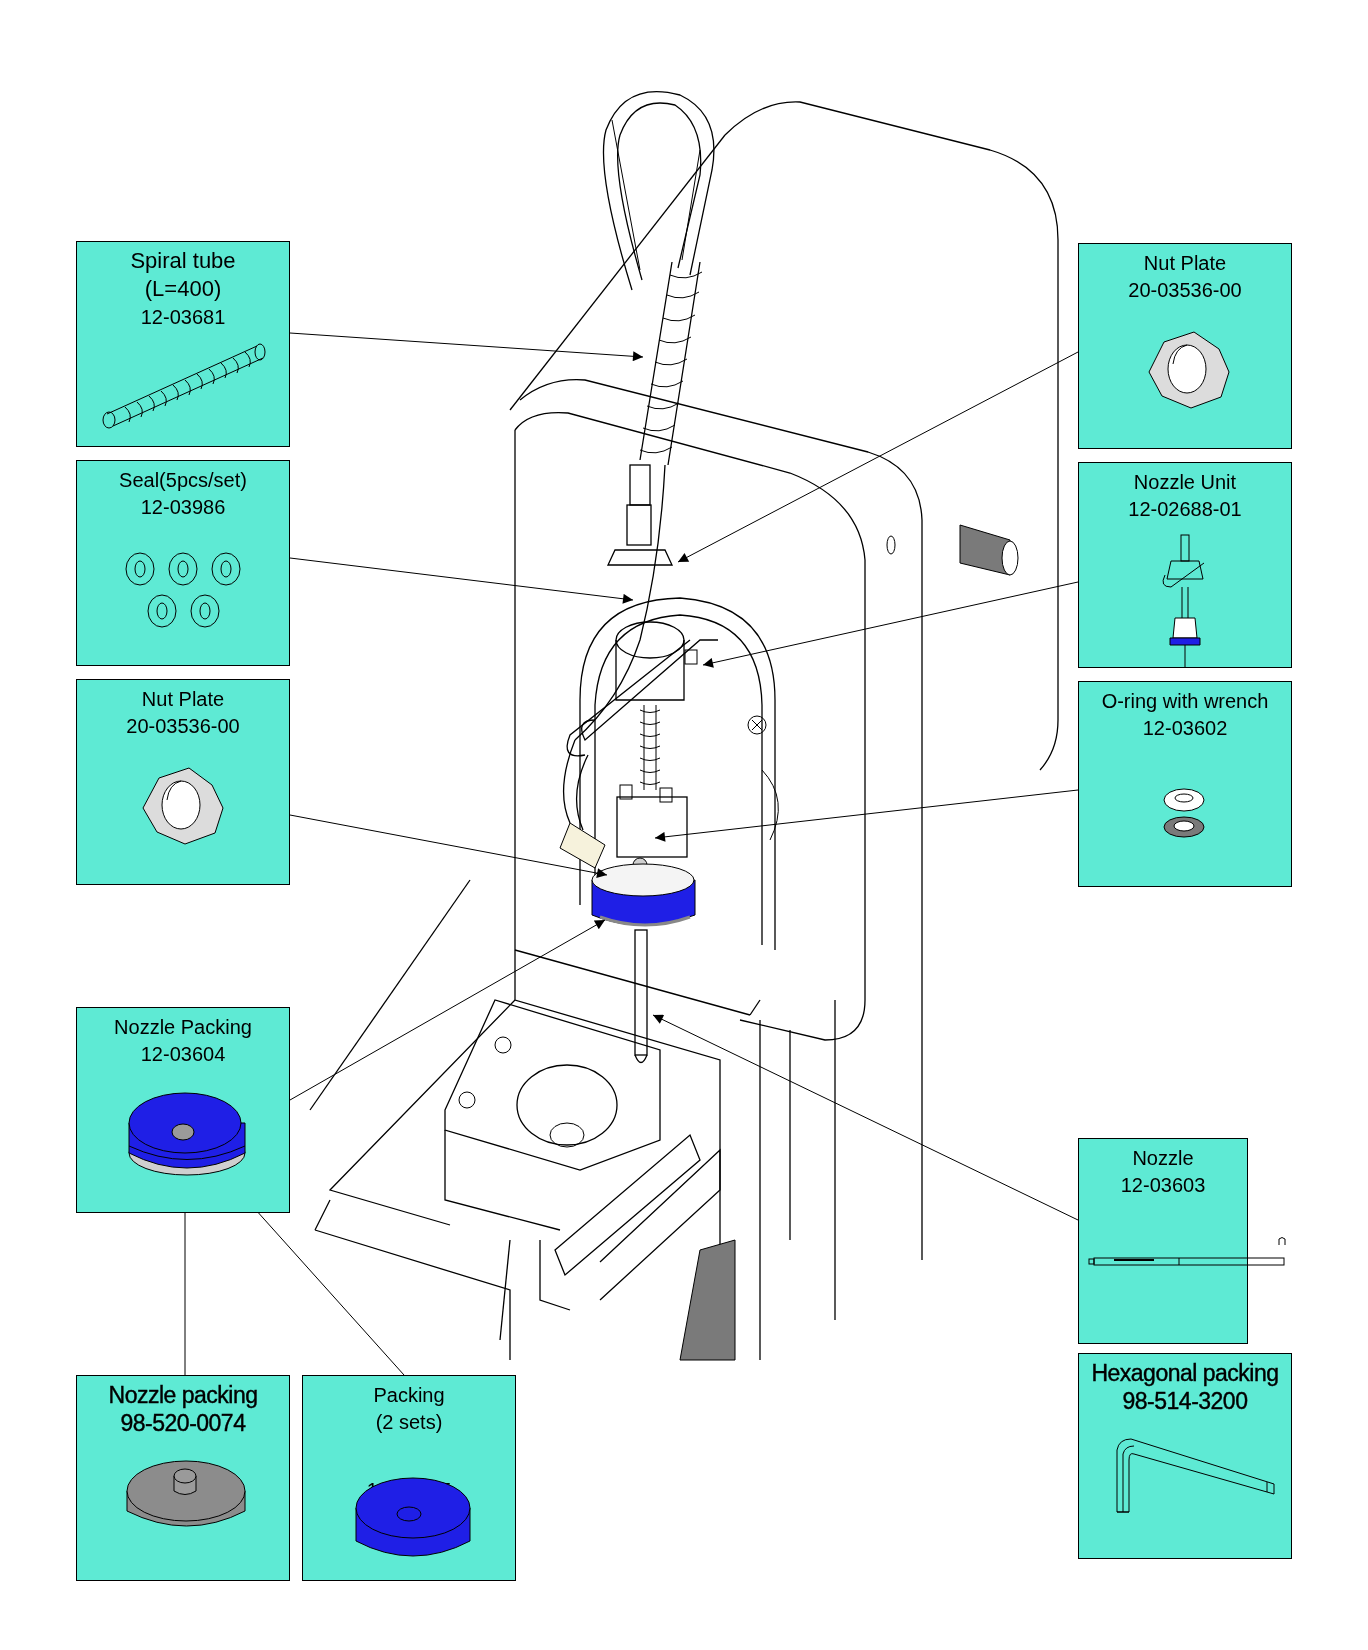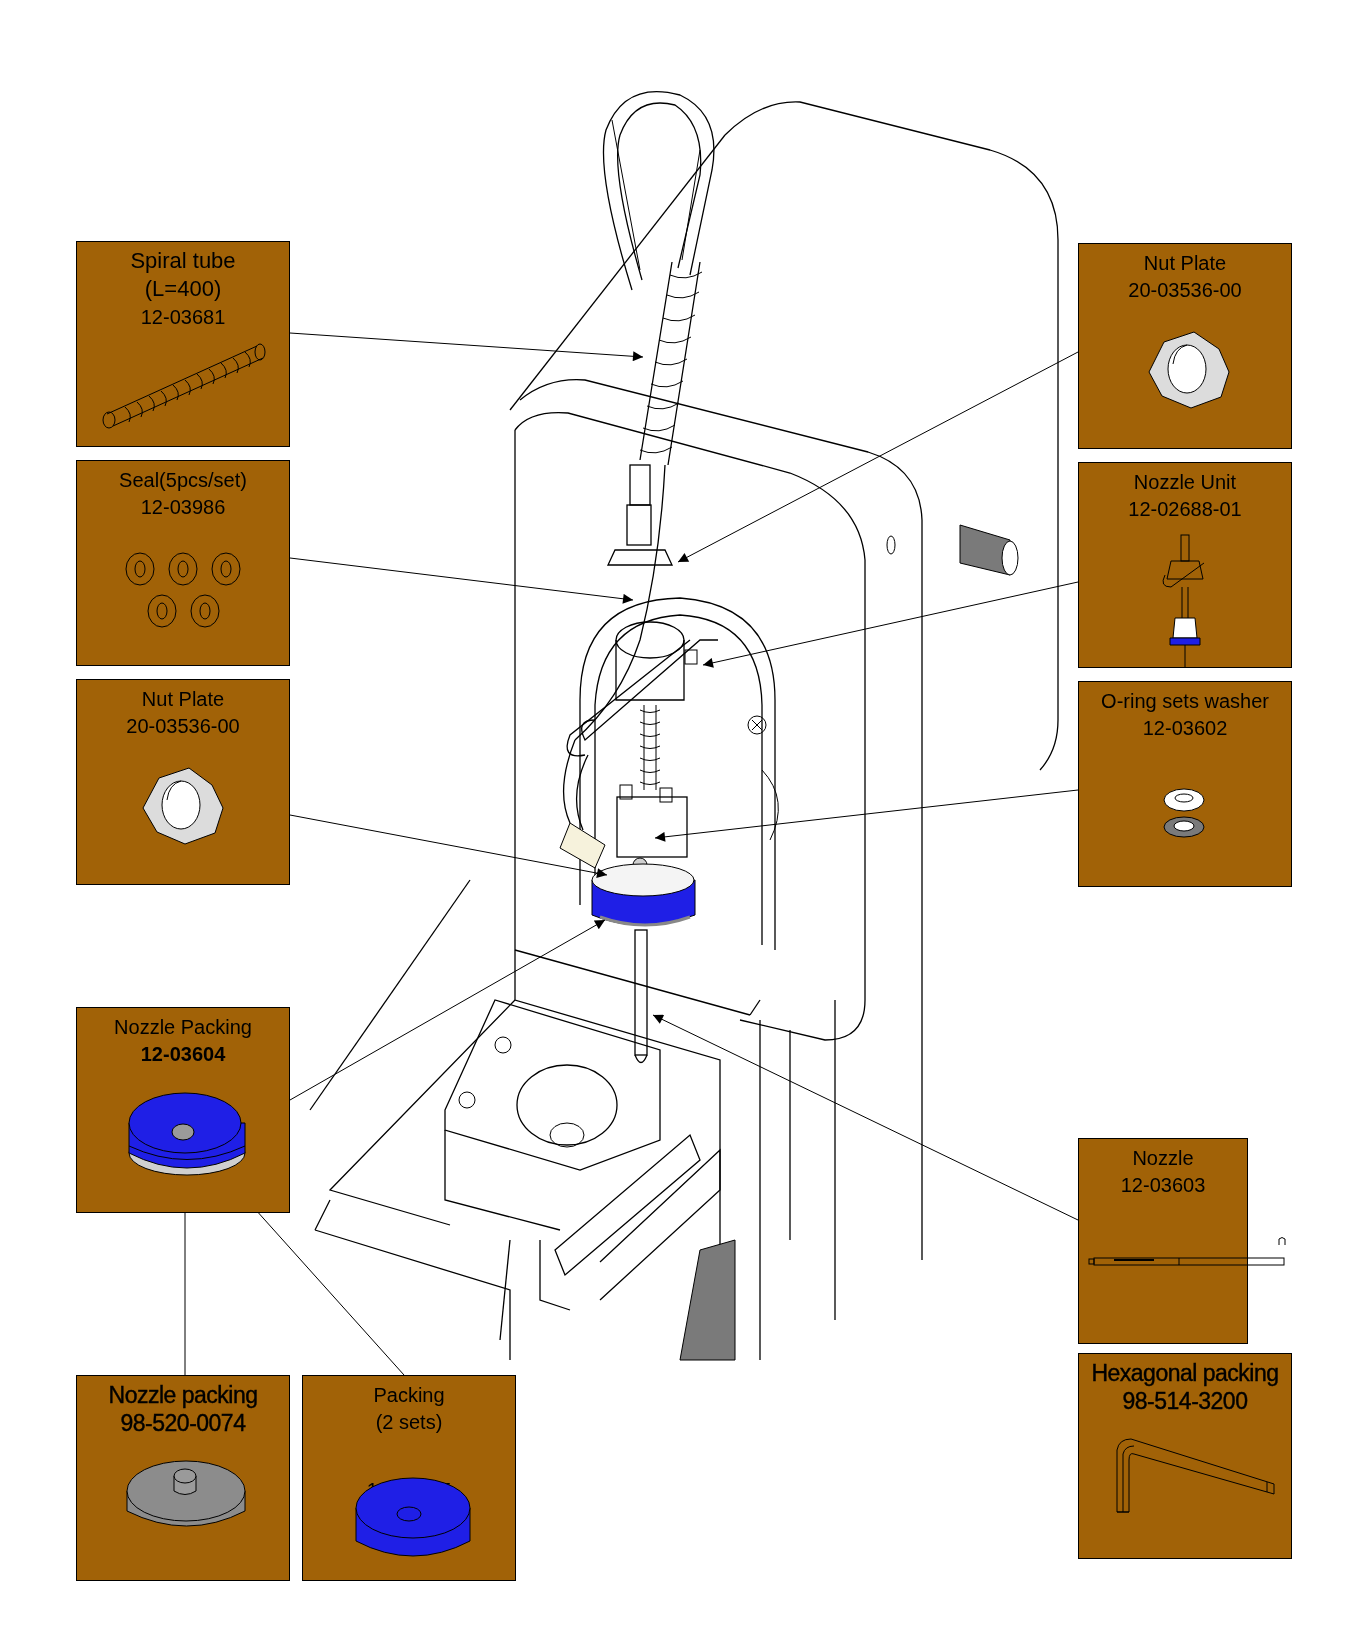--- a/index.html
+++ b/index.html
@@ -1,19 +1,19 @@
 <!DOCTYPE html>
 <html><head>
   <meta charset="utf-8">
   <style>
     html, body { margin: 0; padding: 0; background: #ffffff; }
     body { width: 1368px; height: 1650px; position: relative; overflow: hidden;
            font-family: "Liberation Sans", sans-serif; }
     #diagram { position: absolute; left: 0; top: 0; }
-    .part-box { position: absolute; border: 1.5px solid #000; background: #a16207; box-sizing: border-box; }
+    .part-box { position: absolute; border: 1.5px solid #000; background: #5eead4; box-sizing: border-box; }
     .part-box .lbl { position: absolute; left: 0; right: 0; text-align: center; color: #000;
                      font-size: 20px; line-height: 26px; white-space: nowrap; }
     .part-box .lbl.bold { font-size: 23px; letter-spacing: -0.5px; -webkit-text-stroke: 0.4px #000; }
     .part-box svg { position: absolute; left: 0; top: 0; }
     .stroke { fill: none; stroke: #000; stroke-width: 1.3; }
     .thin { fill: none; stroke: #000; stroke-width: 1; }
   </style>
 </head>
 <body>
 
@@ -192,21 +192,21 @@
   <div class="lbl" style="top:33px;">20-03536-00</div>
   <svg width="214" height="206">
     <path d="M82,98 L112,88 L135,105 L146,128 L138,153 L108,164 L80,152 L66,128 Z" fill="#dcdcdc" stroke="#000"></path>
     <ellipse cx="104" cy="125" rx="19" ry="24" fill="#fff" stroke="#000"></ellipse>
     <path class="thin" d="M90,120 Q92,104 104,101"></path>
   </svg>
 </div>
 
 <div class="part-box" style="left:76px; top:1007px; width:214px; height:206px;">
   <div class="lbl" style="top:6px;">Nozzle Packing</div>
-  <div class="lbl" style="top:33px;font-weight:bold;">12-03604</div>
+  <div class="lbl" style="top:33px;">12-03604</div>
   <svg width="214" height="206">
     <ellipse cx="110" cy="145" rx="58" ry="22" fill="#cfcfcf" stroke="#000"></ellipse>
     <path d="M52,115 L52,145 Q110,175 168,145 L168,115 Z" fill="#1f1fe6" stroke="#000"></path>
     <ellipse cx="108" cy="115" rx="56" ry="30" fill="#1f1fe6" stroke="#000"></ellipse>
     <ellipse cx="106" cy="124" rx="11" ry="8" fill="#9a9a9a" stroke="#000"></ellipse>
     <path class="thin" d="M52,138 Q110,165 168,138"></path>
   </svg>
 </div>
 
 <div class="part-box" style="left:76px; top:1375px; width:214px; height:206px;">
@@ -249,21 +249,21 @@
     <path class="thin" d="M92,98 L120,98 L124,116 L88,116 Z"></path>
     <path class="thin" d="M86,112 Q80,124 92,124 L125,100"></path>
     <path class="thin" d="M103,124 L103,155 M109,124 L109,155"></path>
     <path d="M96,155 L116,155 L118,175 L94,175 Z" fill="#fff" stroke="#000"></path>
     <path d="M91,175 L121,175 L121,182 L91,182 Z" fill="#1f1fe6" stroke="#000"></path>
     <line class="thin" x1="106" y1="182" x2="106" y2="205"></line>
   </svg>
 </div>
 
 <div class="part-box" style="left:1078px; top:681px; width:214px; height:206px;">
-  <div class="lbl" style="top:6px;">O-ring sets washer</div>
+  <div class="lbl" style="top:6px;">O-ring with wrench</div>
   <div class="lbl" style="top:33px;">12-03602</div>
   <svg width="214" height="206">
     <ellipse cx="105" cy="118" rx="20" ry="11" fill="#fff" stroke="#000"></ellipse>
     <ellipse cx="105" cy="116" rx="9" ry="4" fill="#fff" stroke="#000"></ellipse>
     <ellipse cx="105" cy="145" rx="20" ry="10" fill="#7a7a7a" stroke="#000"></ellipse>
     <ellipse cx="105" cy="144" rx="10" ry="5" fill="#fff" stroke="#000"></ellipse>
   </svg>
 </div>
 
 <div class="part-box" style="left:1078px; top:1130px; width:170px; height:206px;margin-top:8px;">

